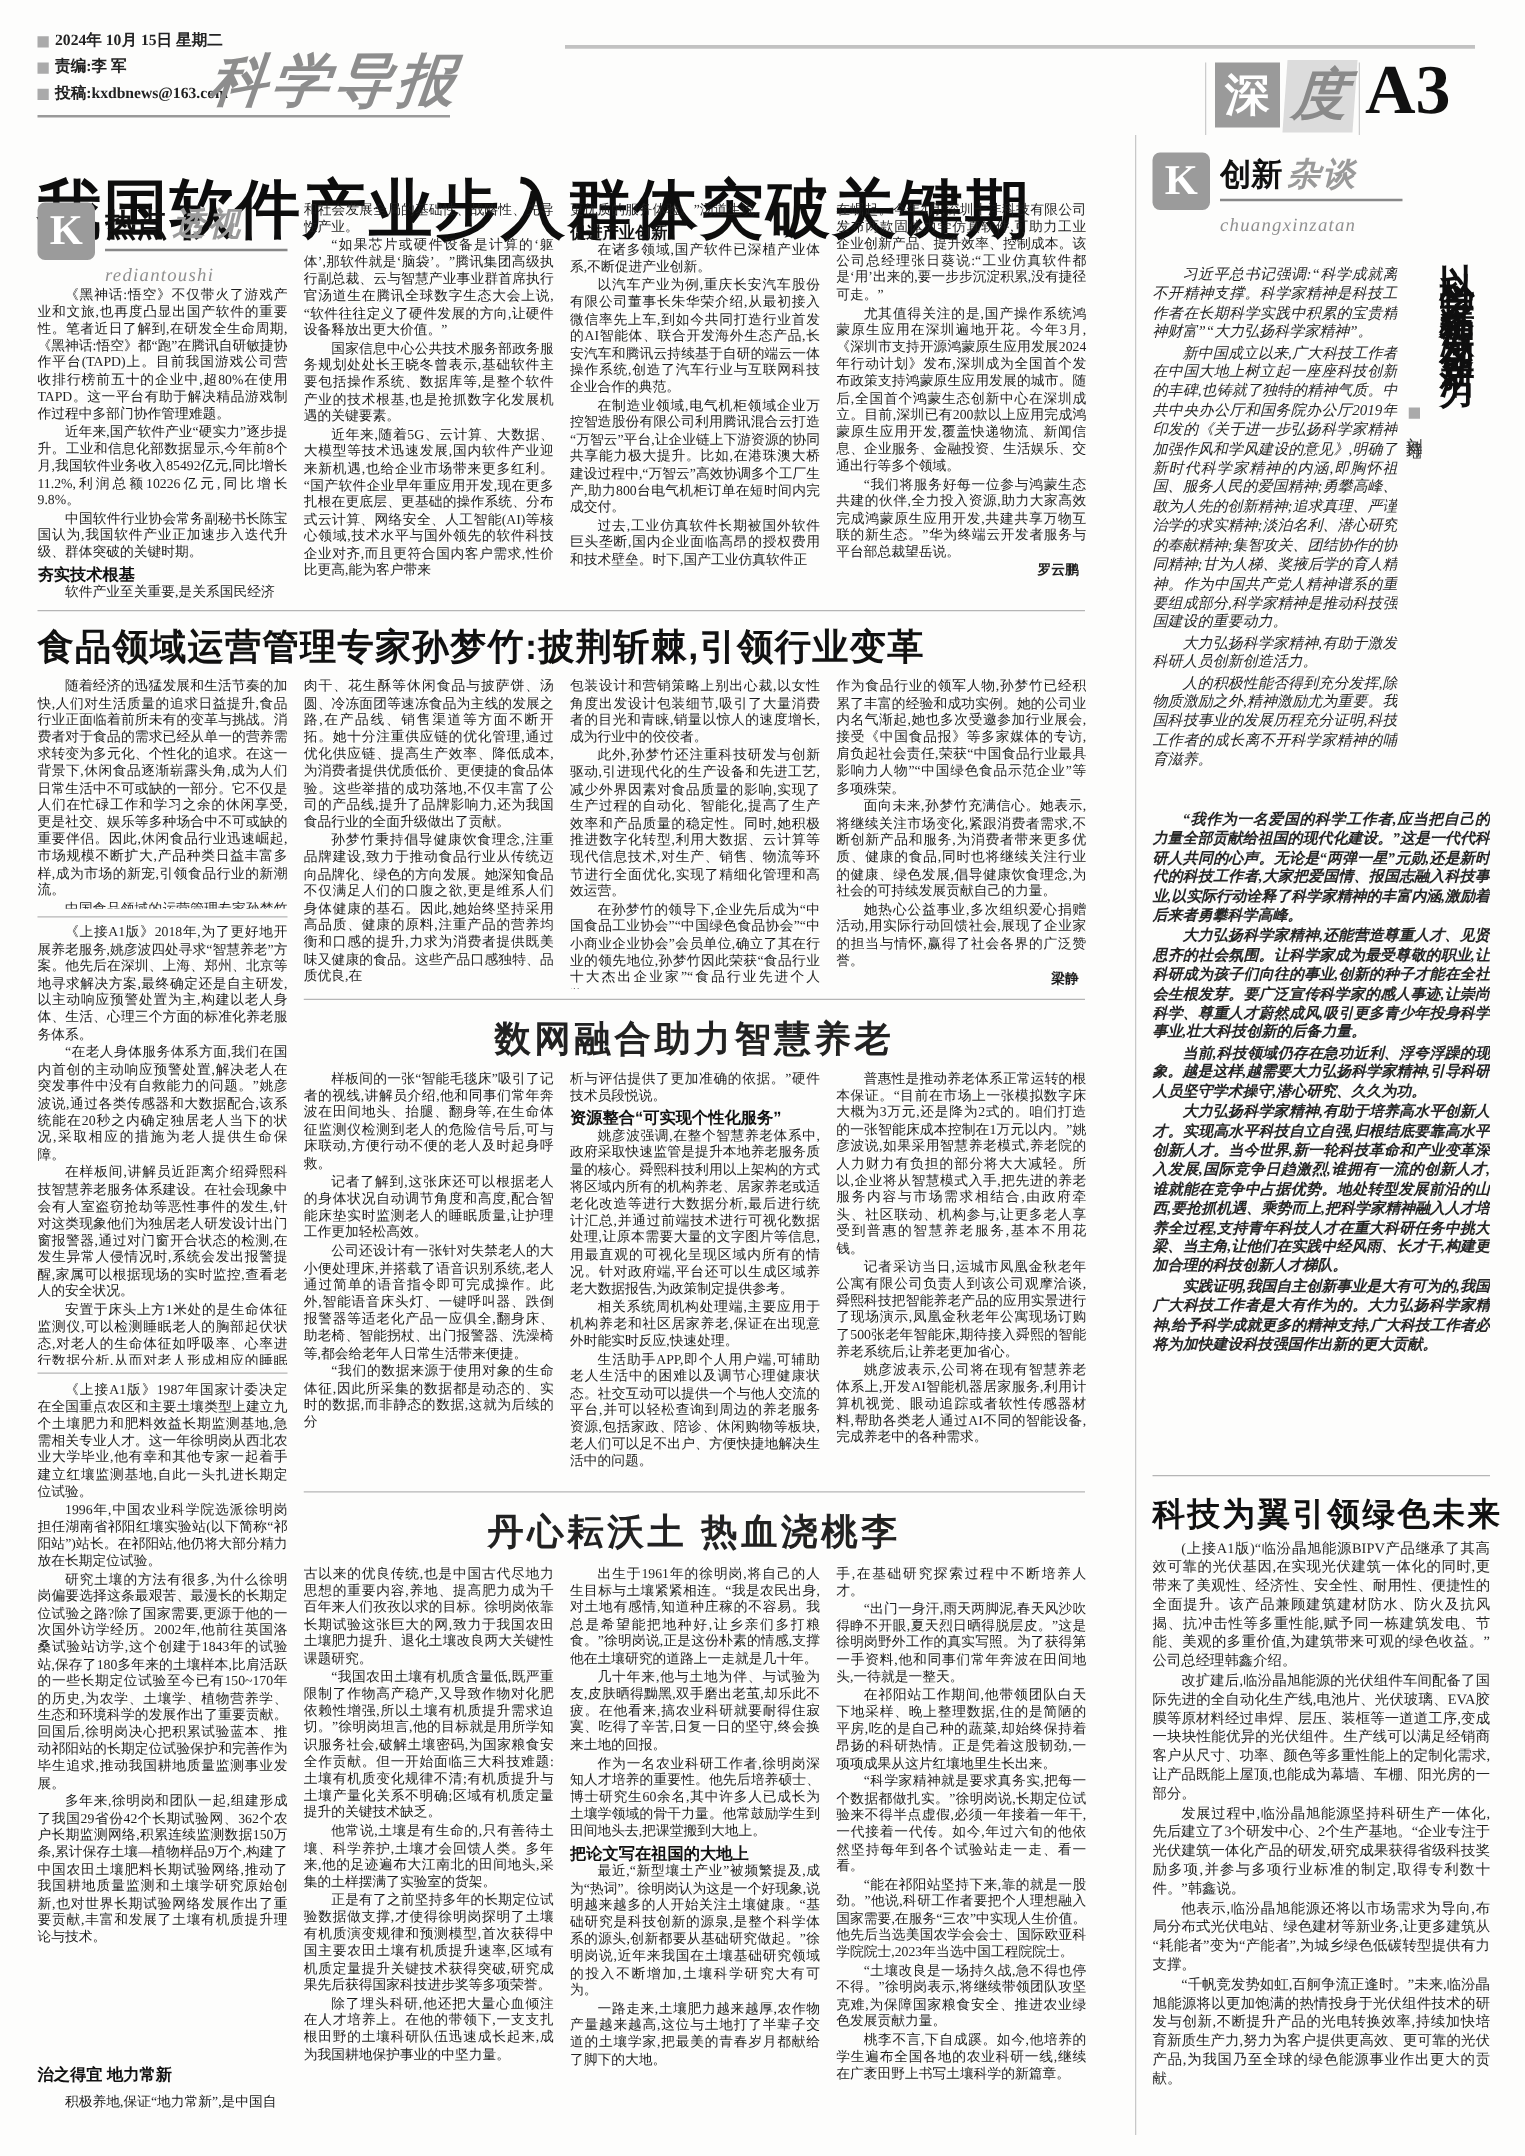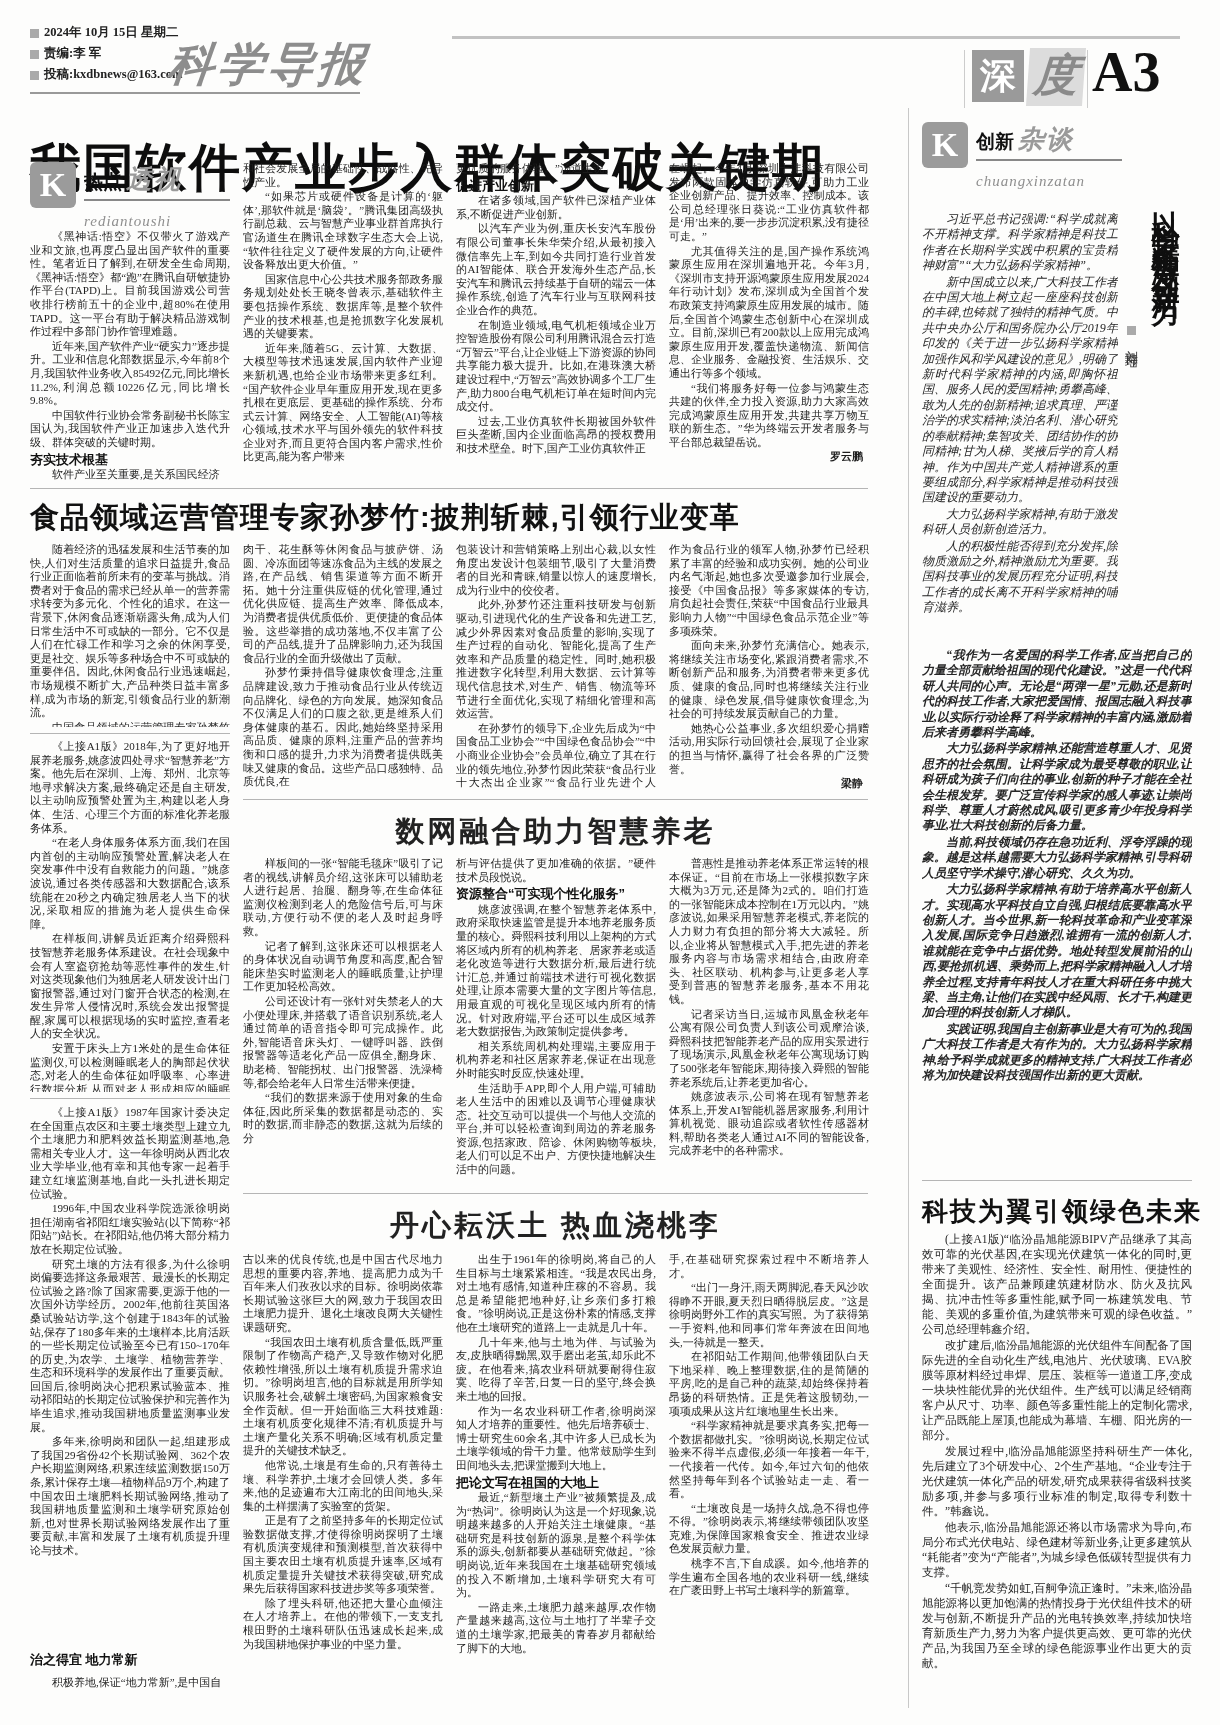--- a/index.html
+++ b/index.html
@@ -22,21 +22,21 @@
   .main-headline{position:absolute;left:30px;top:90px;width:840px;font-size:51px;font-weight:900;color:#0d0d0d;
                  font-family:"Liberation Sans","DejaVu Sans",sans-serif;letter-spacing:2px;white-space:nowrap;margin-top:44px;}
   .h2-left{position:absolute;font-size:29px;font-weight:900;color:#111;font-family:"Liberation Sans",sans-serif;letter-spacing:1px;}
   .h2-center{position:absolute;font-size:29px;font-weight:900;color:#222;font-family:"Liberation Sans",sans-serif;
              text-align:center;letter-spacing:3px;}
   
   .k-hdr{position:absolute;width:200px;}
   .k-box{float:left;width:46px;height:46px;background:#9b9b9b;border-radius:6px;color:#fff;text-align:center;
          line-height:46px;font-size:34px;font-weight:bold;font-family:"Liberation Serif",serif;margin-right:8px;}
   .k-title{overflow:hidden;border-bottom:2px solid #888;padding-bottom:2px;white-space:nowrap;}
-  .k-title .b{font-size:19px;font-weight:900;color:#111;font-family:"Liberation Sans",sans-serif;}
+  .k-title .b{font-size:25px;font-weight:900;color:#111;font-family:"Liberation Sans",sans-serif;}
   .k-title .g{font-size:26px;font-style:italic;font-weight:bold;color:#9a9a9a;letter-spacing:2px;}
   .k-pinyin{overflow:hidden;font-size:15px;font-style:italic;color:#8f8f8f;letter-spacing:1px;padding-top:12px;}
   
   .col{position:absolute;width:200px;overflow:hidden;font-size:11px;line-height:13.6px;text-align:justify;color:#1e1e1e;}
   .col p{margin:0 0 1px 0;text-indent:2em;}
   .col p.noind{text-indent:0;}
   .col h4{margin:3px 0 2px 0;font-size:13px;font-weight:900;color:#111;font-family:"Liberation Sans",sans-serif;text-indent:0;}
   .col p.byline{text-align:right;text-indent:0;padding-right:6px;font-weight:bold;}
   .divider{position:absolute;height:1px;background:#b5b5b5;}
   
@@ -137,21 +137,21 @@
   <div class="divider" style="left:30px;top:733px;width:200px;"></div>
   <div class="col" style="left:30px;top:740px;height:352px;">
       <p>《上接A1版》2018年,为了更好地开展养老服务,姚彦波四处寻求“智慧养老”方案。他先后在深圳、上海、郑州、北京等地寻求解决方案,最终确定还是自主研发,以主动响应预警处置为主,构建以老人身体、生活、心理三个方面的标准化养老服务体系。</p>
       <p>“在老人身体服务体系方面,我们在国内首创的主动响应预警处置,解决老人在突发事件中没有自救能力的问题。”姚彦波说,通过各类传感器和大数据配合,该系统能在20秒之内确定独居老人当下的状况,采取相应的措施为老人提供生命保障。</p>
       <p>在样板间,讲解员近距离介绍舜熙科技智慧养老服务体系建设。在社会现象中会有人室盗窃抢劫等恶性事件的发生,针对这类现象他们为独居老人研发设计出门窗报警器,通过对门窗开合状态的检测,在发生异常人侵情况时,系统会发出报警提醒,家属可以根据现场的实时监控,查看老人的安全状况。</p>
       <p>安置于床头上方1米处的是生命体征监测仪,可以检测睡眠老人的胸部起伏状态,对老人的生命体征如呼吸率、心率进行数据分析,从而对老人形成相应的睡眠监测报告。</p>
     </div>
   <div class="divider" style="left:243px;top:799px;width:625px;"></div>
   <div class="h2-center" style="left:243px;top:812px;width:625px;">数网融合助力智慧养老</div>
   <div class="col" style="left:243px;top:857px;height:331px;">
-      <p>样板间的一张“智能毛毯床”吸引了记者的视线,讲解员介绍,这张床可以辅助老人进行起居、抬腿、翻身等,在生命体征监测仪检测到老人的危险信号后,可与床联动,方便行动不便的老人及时起身呼救。</p>
+      <p>样板间的一张“智能毛毯床”吸引了记者的视线,讲解员介绍,他和同事们常年奔波在田间地头、抬腿、翻身等,在生命体征监测仪检测到老人的危险信号后,可与床联动,方便行动不便的老人及时起身呼救。</p>
       <p>记者了解到,这张床还可以根据老人的身体状况自动调节角度和高度,配合智能床垫实时监测老人的睡眠质量,让护理工作更加轻松高效。</p>
       <p>公司还设计有一张针对失禁老人的大小便处理床,并搭载了语音识别系统,老人通过简单的语音指令即可完成操作。此外,智能语音床头灯、一键呼叫器、跌倒报警器等适老化产品一应俱全,翻身床、助老椅、智能拐杖、出门报警器、洗澡椅等,都会给老年人日常生活带来便捷。</p>
       <p>“我们的数据来源于使用对象的生命体征,因此所采集的数据都是动态的、实时的数据,而非静态的数据,这就为后续的分</p>
     </div>
   <div class="col" style="left:456px;top:857px;height:331px;">
       <p class="noind">析与评估提供了更加准确的依据。”硬件技术员段悦说。</p>
       <h4>资源整合“可实现个性化服务”</h4>
       <p>姚彦波强调,在整个智慧养老体系中,政府采取快速监管是提升本地养老服务质量的核心。舜熙科技利用以上架构的方式将区域内所有的机构养老、居家养老或适老化改造等进行大数据分析,最后进行统计汇总,并通过前端技术进行可视化数据处理,让原本需要大量的文字图片等信息,用最直观的可视化呈现区域内所有的情况。针对政府端,平台还可以生成区域养老大数据报告,为政策制定提供参考。</p>
       <p>相关系统周机构处理端,主要应用于机构养老和社区居家养老,保证在出现意外时能实时反应,快速处理。</p>
       <p>生活助手APP,即个人用户端,可辅助老人生活中的困难以及调节心理健康状态。社交互动可以提供一个与他人交流的平台,并可以轻松查询到周边的养老服务资源,包括家政、陪诊、休闲购物等板块,老人们可以足不出户、方便快捷地解决生活中的问题。</p>
@@ -187,20 +187,21 @@
       <p>作为一名农业科研工作者,徐明岗深知人才培养的重要性。他先后培养硕士、博士研究生60余名,其中许多人已成长为土壤学领域的骨干力量。他常鼓励学生到田间地头去,把课堂搬到大地上。</p>
       <h4>把论文写在祖国的大地上</h4>
       <p>最近,“新型壤土产业”被频繁提及,成为“热词”。徐明岗认为这是一个好现象,说明越来越多的人开始关注土壤健康。“基础研究是科技创新的源泉,是整个科学体系的源头,创新都要从基础研究做起。”徐明岗说,近年来我国在土壤基础研究领域的投入不断增加,土壤科学研究大有可为。</p>
       <p>一路走来,土壤肥力越来越厚,农作物产量越来越高,这位与土地打了半辈子交道的土壤学家,把最美的青春岁月都献给了脚下的大地。</p>
     </div>
   <div class="col" style="left:669px;top:1253px;height:450px;">
       <p class="noind">手,在基础研究探索过程中不断培养人才。</p>
       <p>“出门一身汗,雨天两脚泥,春天风沙吹得睁不开眼,夏天烈日晒得脱层皮。”这是徐明岗野外工作的真实写照。为了获得第一手资料,他和同事们常年奔波在田间地头,一待就是一整天。</p>
       <p>在祁阳站工作期间,他带领团队白天下地采样、晚上整理数据,住的是简陋的平房,吃的是自己种的蔬菜,却始终保持着昂扬的科研热情。正是凭着这股韧劲,一项项成果从这片红壤地里生长出来。</p>
       <p>“科学家精神就是要求真务实,把每一个数据都做扎实。”徐明岗说,长期定位试验来不得半点虚假,必须一年接着一年干,一代接着一代传。如今,年过六旬的他依然坚持每年到各个试验站走一走、看一看。</p>
+      <p>“能在祁阳站坚持下来,靠的就是一股劲。”他说,科研工作者要把个人理想融入国家需要,在服务“三农”中实现人生价值。他先后当选美国农学会会士、国际欧亚科学院院士,2023年当选中国工程院院士。</p>
       <p>“土壤改良是一场持久战,急不得也停不得。”徐明岗表示,将继续带领团队攻坚克难,为保障国家粮食安全、推进农业绿色发展贡献力量。</p>
       <p>桃李不言,下自成蹊。如今,他培养的学生遍布全国各地的农业科研一线,继续在广袤田野上书写土壤科学的新篇章。</p>
     </div>
 
   <div class="side-vline"></div>
   <div class="k-hdr" style="left:922px;top:122px;width:200px;">
     <div class="k-box">K</div>
     <div class="k-title">
       <span class="b">创新</span>
       <span class="g">杂谈</span>

